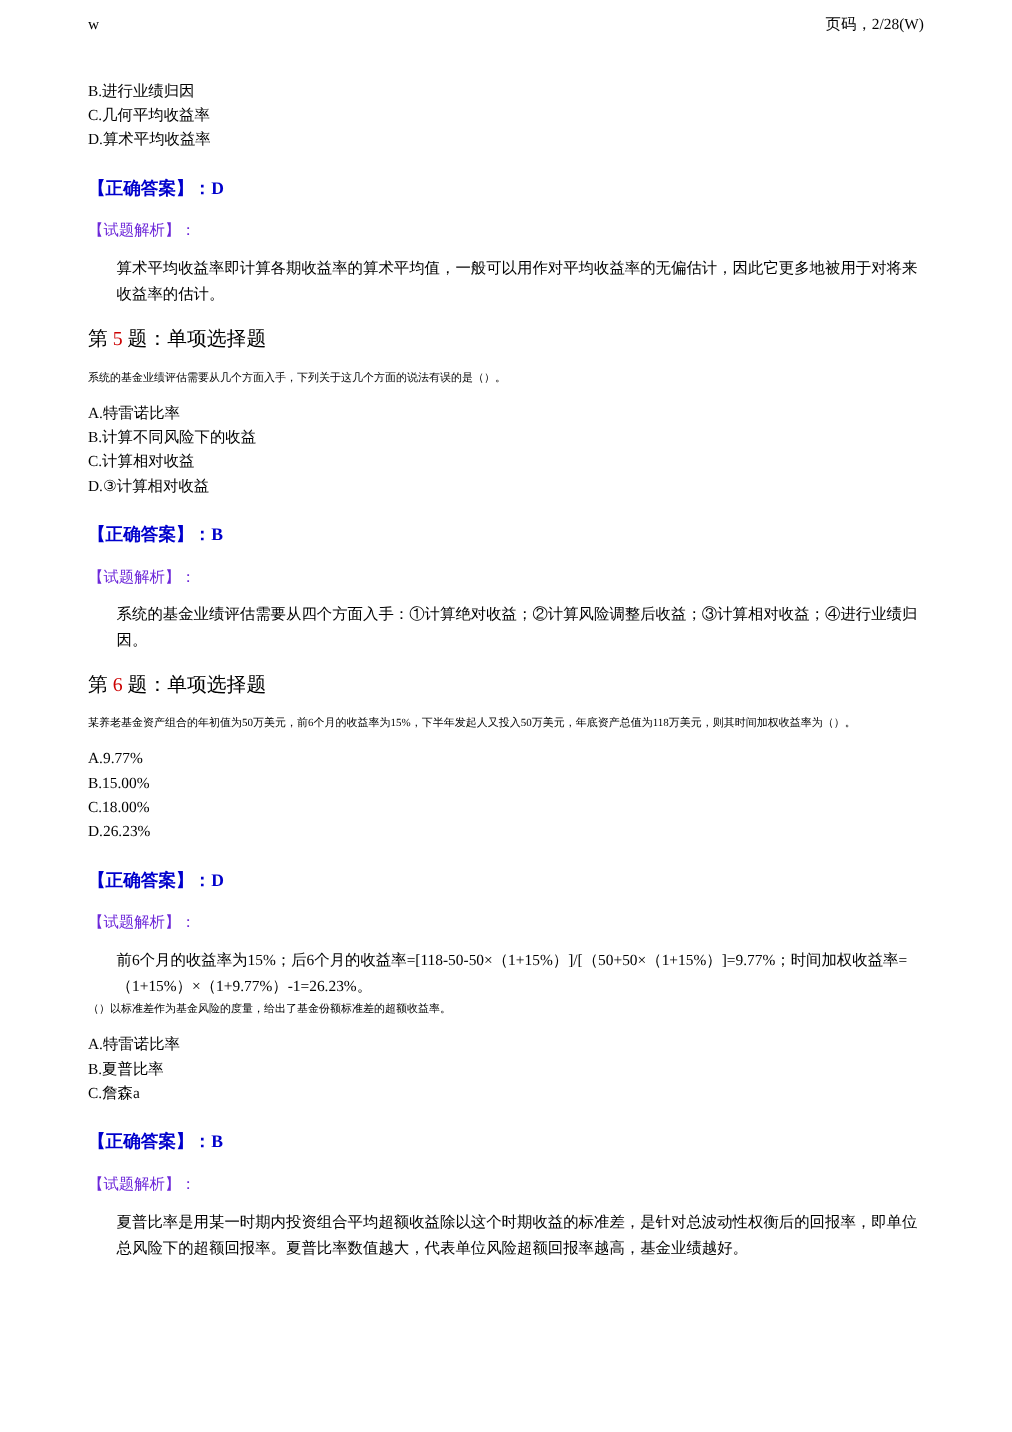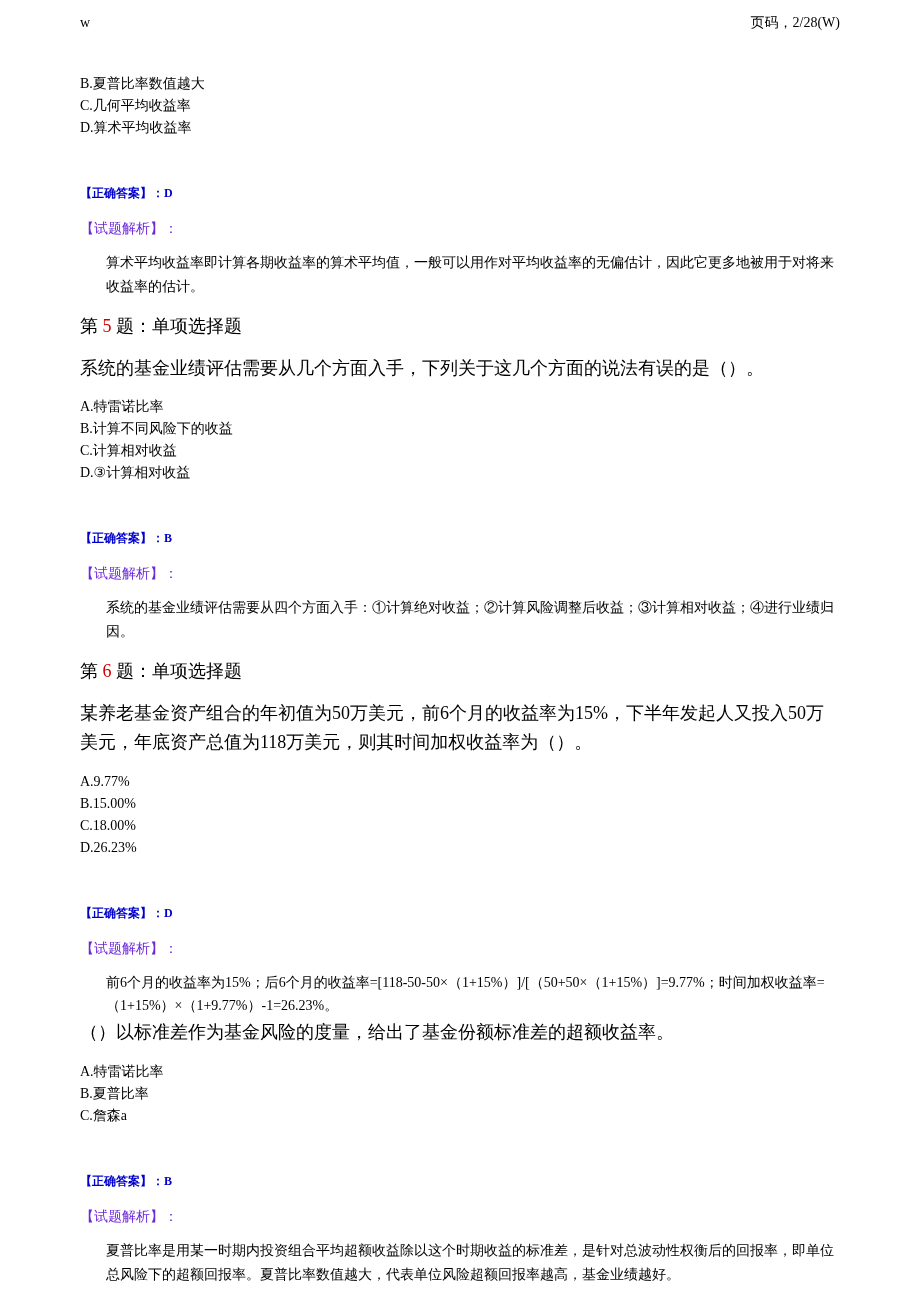--- a/index.html
+++ b/index.html
@@ -27,23 +27,23 @@
     .content {
       padding: 40px 80px 20px 80px;
     }
     .option {
       margin-bottom: 1px;
       font-size: 14px;
     }
     .answer-label {
       color: #0000CC;
       font-weight: bold;
-      margin-top: 46px;
+      margin-top: 22px;
       margin-bottom: 10px;
-      font-size: 12px;
+      font-size: 16px;
     }
     .analysis-label {
       color: #6d28d9;
       margin-top: 16px;
       margin-bottom: 12px;
       font-size: 14px;
     }
     .analysis-text {
       padding-left: 26px;
       font-size: 14px;
@@ -51,21 +51,21 @@
     }
     .question-header {
       margin-top: 14px;
       margin-bottom: 14px;
       font-size: 18px;
     }
     .question-number {
       color: #CC0000;
     }
     .question-text {
-      font-size: 18px;
+      font-size: 10px;
       margin-bottom: 14px;
       line-height: 1.6;
     }
     .options-block {
       margin-bottom: 8px;
     }
     .footer {
       position: absolute;
       bottom: 26px;
       right: 80px;
@@ -76,21 +76,21 @@
 <body>
 
 <div class="header">
   <span>w</span>
   <span>页码，2/28(W)</span>
 </div>
 
 <div class="content">
 
   <div class="options-block">
-    <div class="option">B.夏普比率数值越大</div>
+    <div class="option">B.进行业绩归因</div>
     <div class="option">C.几何平均收益率</div>
     <div class="option">D.算术平均收益率</div>
   </div>
   <div class="answer-label">【正确答案】：D</div>
   <div class="analysis-label">【试题解析】：</div>
   <div class="analysis-text">算术平均收益率即计算各期收益率的算术平均值，一般可以用作对平均收益率的无偏估计，因此它更多地被用于对将来收益率的估计。</div>
 
   <div class="question-header">
     <span>第 </span><span class="question-number">5</span><span> 题：单项选择题</span>
   </div>

